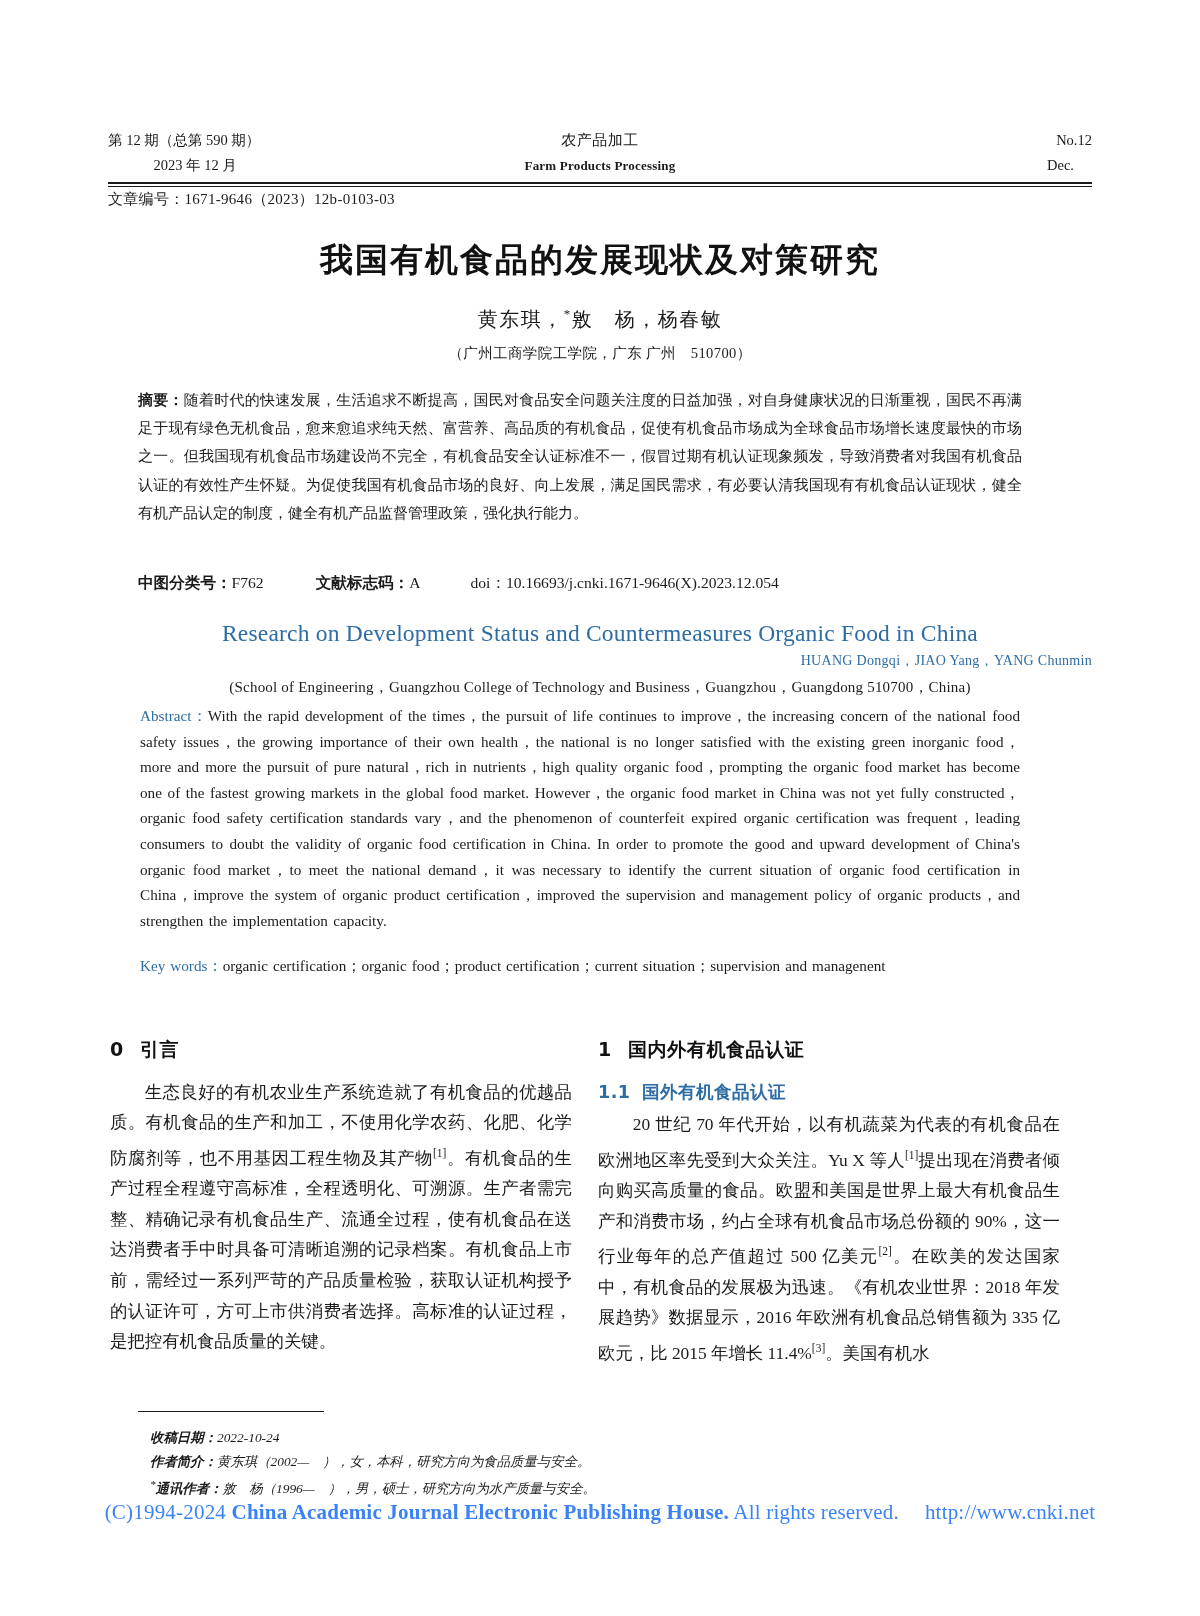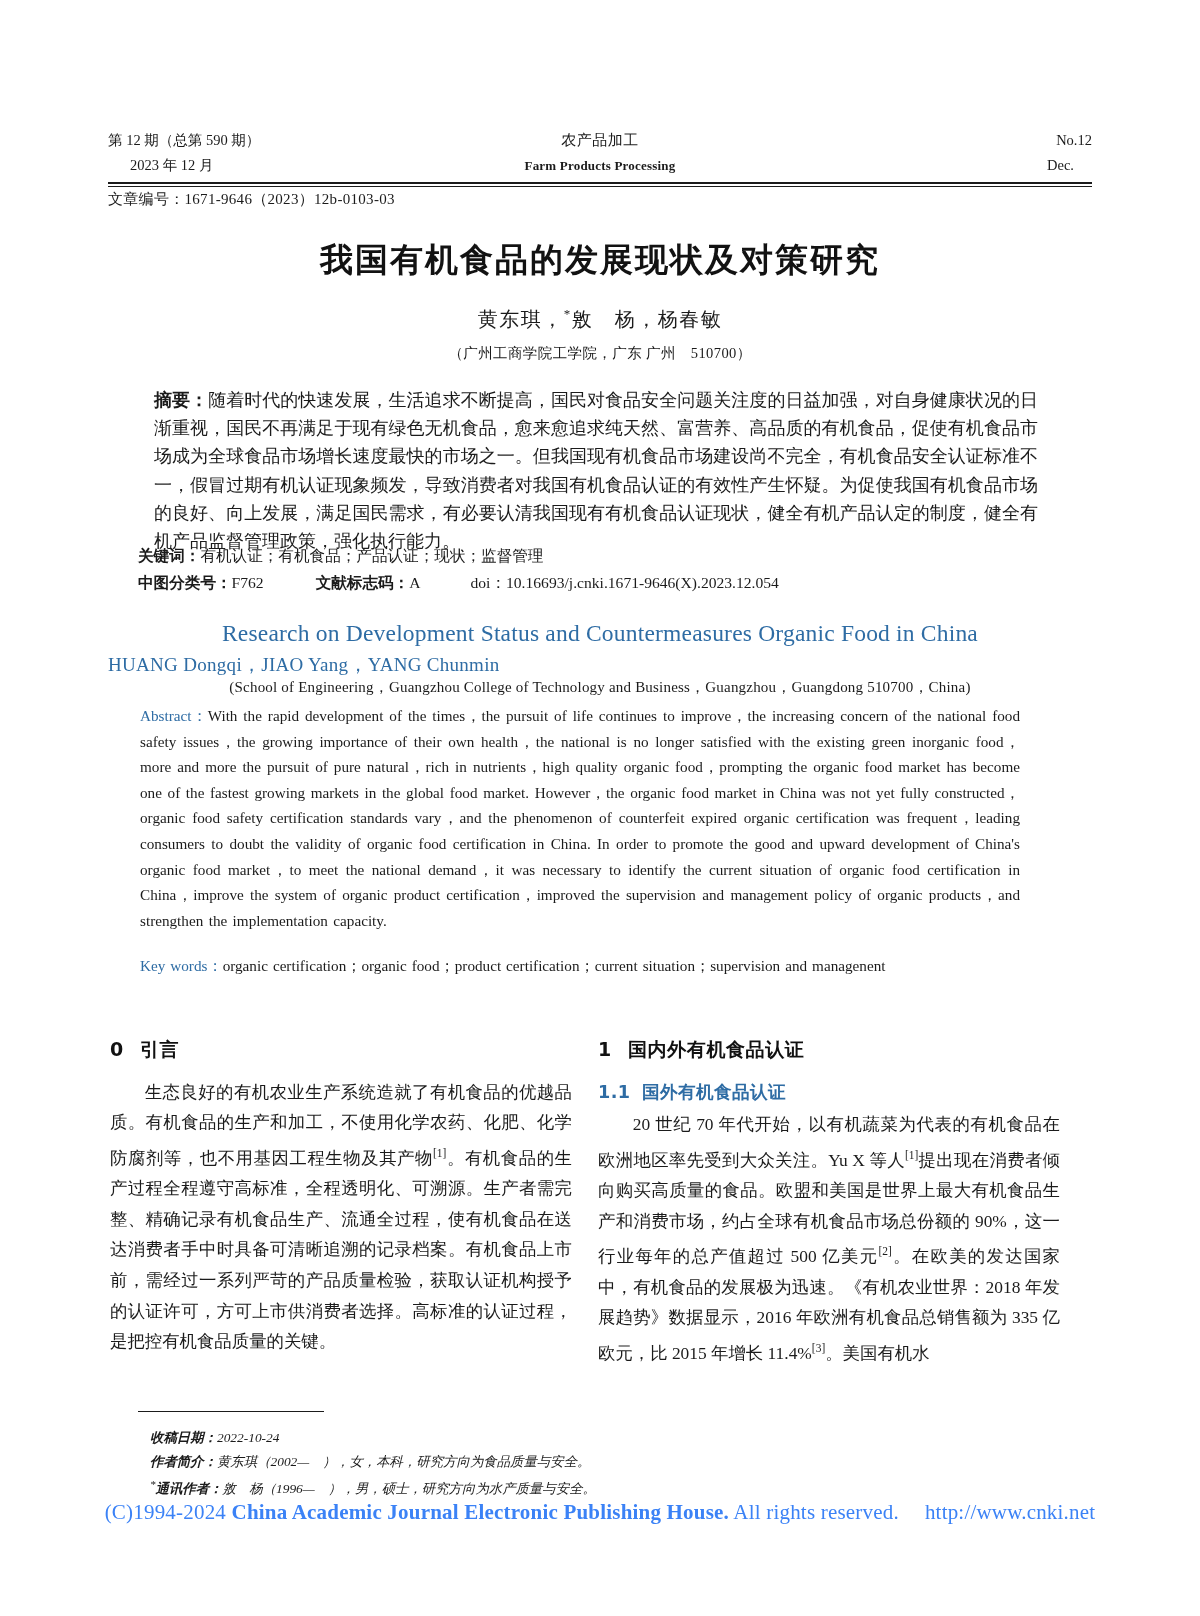--- a/index.html
+++ b/index.html
@@ -30,21 +30,21 @@
     height: 52px;
   }
   .runhead-left, .runhead-center, .runhead-right {
     position: absolute;
     top: 0;
     line-height: 25px;
     font-size: 14.5px;
     color: #1b1b1b;
     white-space: nowrap;
   }
-  .runhead-left { left: 0; text-align: left; }
+  .runhead-left { left: 0; text-align: center; }
   .runhead-center { left: 0; width: 984px; text-align: center; }
   .runhead-right { right: 0; text-align: right; }
   .runhead-left .l2 { padding-left: 22px; }
   .runhead-center .l1 { font-size: 15px; letter-spacing: .5px; }
   .runhead-center .l2 { font-size: 13px; font-weight: bold; letter-spacing: .2px; }
   .runhead-right .l2 { padding-right: 18px; }
 
   .rule-double {
     position: absolute;
     left: 108px;
@@ -92,23 +92,23 @@
     width: 984px;
     text-align: center;
     font-size: 14.5px;
     letter-spacing: .4px;
     color: #1b1b1b;
   }
 
   
   .cn-abs {
     position: absolute;
-    left: 154px; top: 386px;
+    left: 138px; top: 386px;
     width: 884px;
-    font-size: 18px;
+    font-size: 15px;
     line-height: 28.2px;
     text-align: justify;
     text-justify: inter-ideograph;
     color: #1b1b1b;
   }
   .cn-abs b, .cn-kw b, .cn-clsline b { font-weight: bold; }
   .cn-kw {
     position: absolute;
     left: 138px; top: 542px;
     width: 884px;
@@ -135,22 +135,22 @@
     width: 984px;
     text-align: center;
     font-size: 23.5px;
     letter-spacing: .2px;
     color: #2e6ca4;
   }
   .en-authors {
     position: absolute;
     left: 108px; top: 652px;
     width: 984px;
-    text-align: left;
-    font-size: 19px;
+    text-align: right;
+    font-size: 14px;
     letter-spacing: .3px;
     color: #2e6ca4;
   }
   .en-affil {
     position: absolute;
     left: 108px; top: 678px;
     width: 984px;
     text-align: center;
     font-size: 15px;
     letter-spacing: .2px;
@@ -269,23 +269,20 @@
 
   <div class="cn-title">我国有机食品的发展现状及对策研究</div>
   <div class="cn-authors">
     <span>黄东琪，</span><span class="star">*</span><span>敫　杨，杨春敏</span>
   </div>
   <div class="cn-affil">（广州工商学院工学院，广东 广州　510700）</div>
 
   <div class="cn-abs">
     <b>摘要：</b><span>随着时代的快速发展，生活追求不断提高，国民对食品安全问题关注度的日益加强，对自身健康状况的日渐重视，国民不再满足于现有绿色无机食品，愈来愈追求纯天然、富营养、高品质的有机食品，促使有机食品市场成为全球食品市场增长速度最快的市场之一。但我国现有机食品市场建设尚不完全，有机食品安全认证标准不一，假冒过期有机认证现象频发，导致消费者对我国有机食品认证的有效性产生怀疑。为促使我国有机食品市场的良好、向上发展，满足国民需求，有必要认清我国现有有机食品认证现状，健全有机产品认定的制度，健全有机产品监督管理政策，强化执行能力。</span>
   </div>
-  <div class="cn-kw">
-    <b>关键词：</b><span>有机认证；有机食品；产品认证；现状；监督管理</span>
-  </div>
   <div class="cn-clsline">
     <b>中图分类号：</b><span>F762</span><span class="sp1"></span><b>文献标志码：</b><span>A</span><span class="sp2"></span><span>doi：</span><span>10.16693/j.cnki.1671-9646(X).2023.12.054</span>
   </div>
 
   <div class="en-title">Research on Development Status and Countermeasures Organic Food in China</div>
   <div class="en-authors">HUANG Dongqi，JIAO Yang，YANG Chunmin</div>
   <div class="en-affil">(School of Engineering，Guangzhou College of Technology and Business，Guangzhou，Guangdong 510700，China)</div>
   <div class="en-abs">
     <span class="lbl">Abstract：</span><span>With the rapid development of the times，the pursuit of life continues to improve，the increasing concern of the national food safety issues，the growing importance of their own health，the national is no longer satisfied with the existing green inorganic food，more and more the pursuit of pure natural，rich in nutrients，high quality organic food，prompting the organic food market has become one of the fastest growing markets in the global food market. However，the organic food market in China was not yet fully constructed，organic food safety certification standards vary，and the phenomenon of counterfeit expired organic certification was frequent，leading consumers to doubt the validity of organic food certification in China. In order to promote the good and upward development of China's organic food market，to meet the national demand，it was necessary to identify the current situation of organic food certification in China，improve the system of organic product certification，improved the supervision and management policy of organic products，and strengthen the implementation capacity.</span>
   </div>

